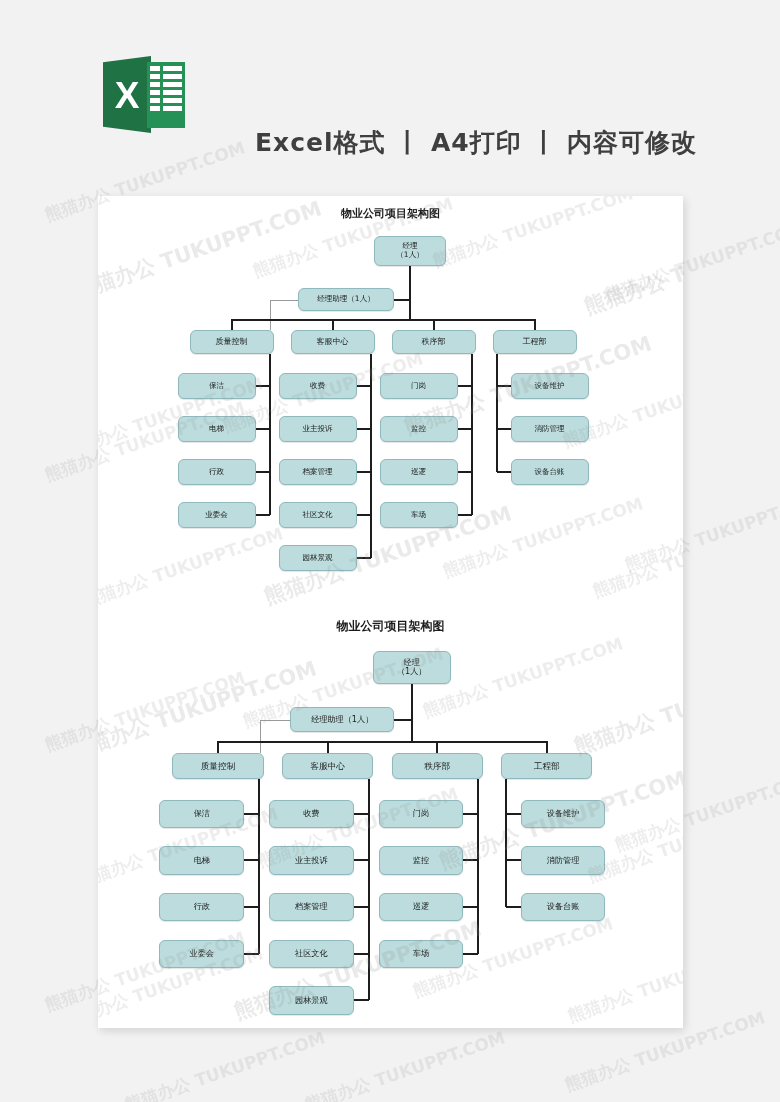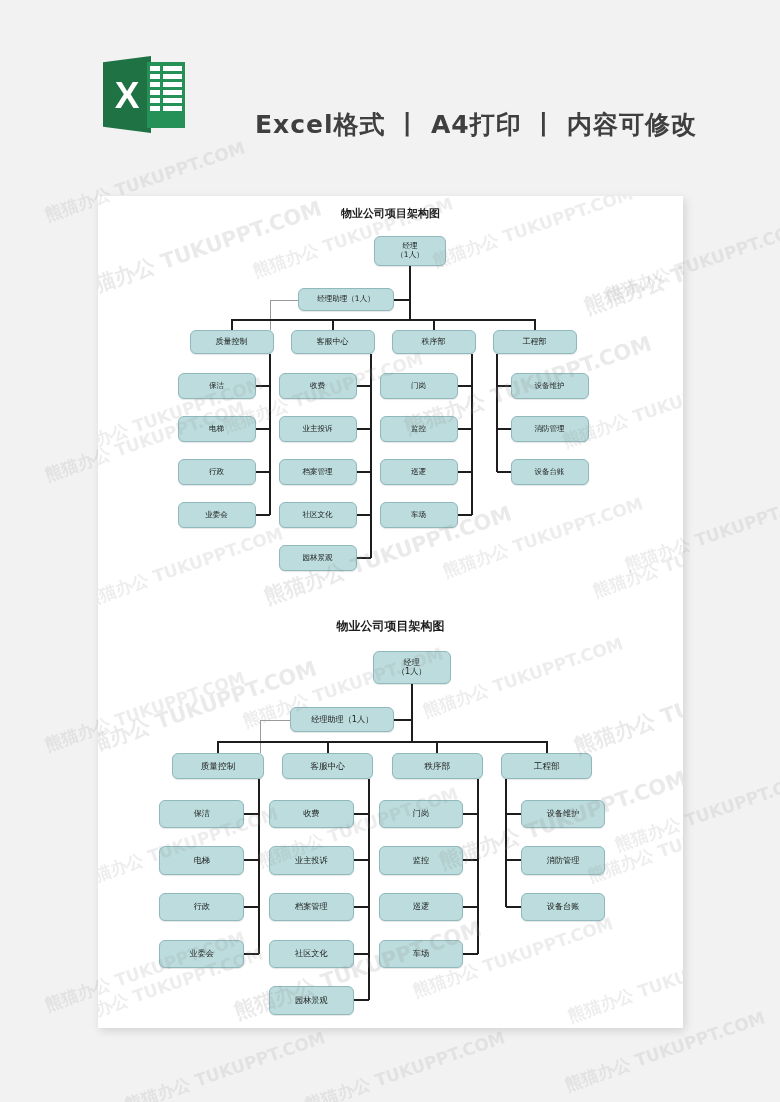--- a/index.html
+++ b/index.html
@@ -36,21 +36,21 @@
   .xlogo .sheet .row .c1 { width: 10px; background: #fff; }
   .xlogo .sheet .row .c2 { flex: 1; background: #fff; }
 
   .h-title {
     position: absolute; left: 248px; top: 44px;
     font-size: 56px; font-weight: bold; color: #1f7a42;
     letter-spacing: 2px; white-space: nowrap;
     font-family: "DejaVu Sans", "Liberation Sans", sans-serif;
   }
   .h-sub {
-    position: absolute; left: 255px; top: 108px;
+    position: absolute; left: 255px; top: 126px;
     font-size: 25px; font-weight: bold; color: #3f3f3f;
     letter-spacing: 1px; white-space: nowrap;
     font-family: "DejaVu Sans", "Liberation Sans", sans-serif;
   }
 
   
   .sheet-page {
     position: absolute; left: 98px; top: 196px;
     width: 585px; height: 832px;
     background: #ffffff;

